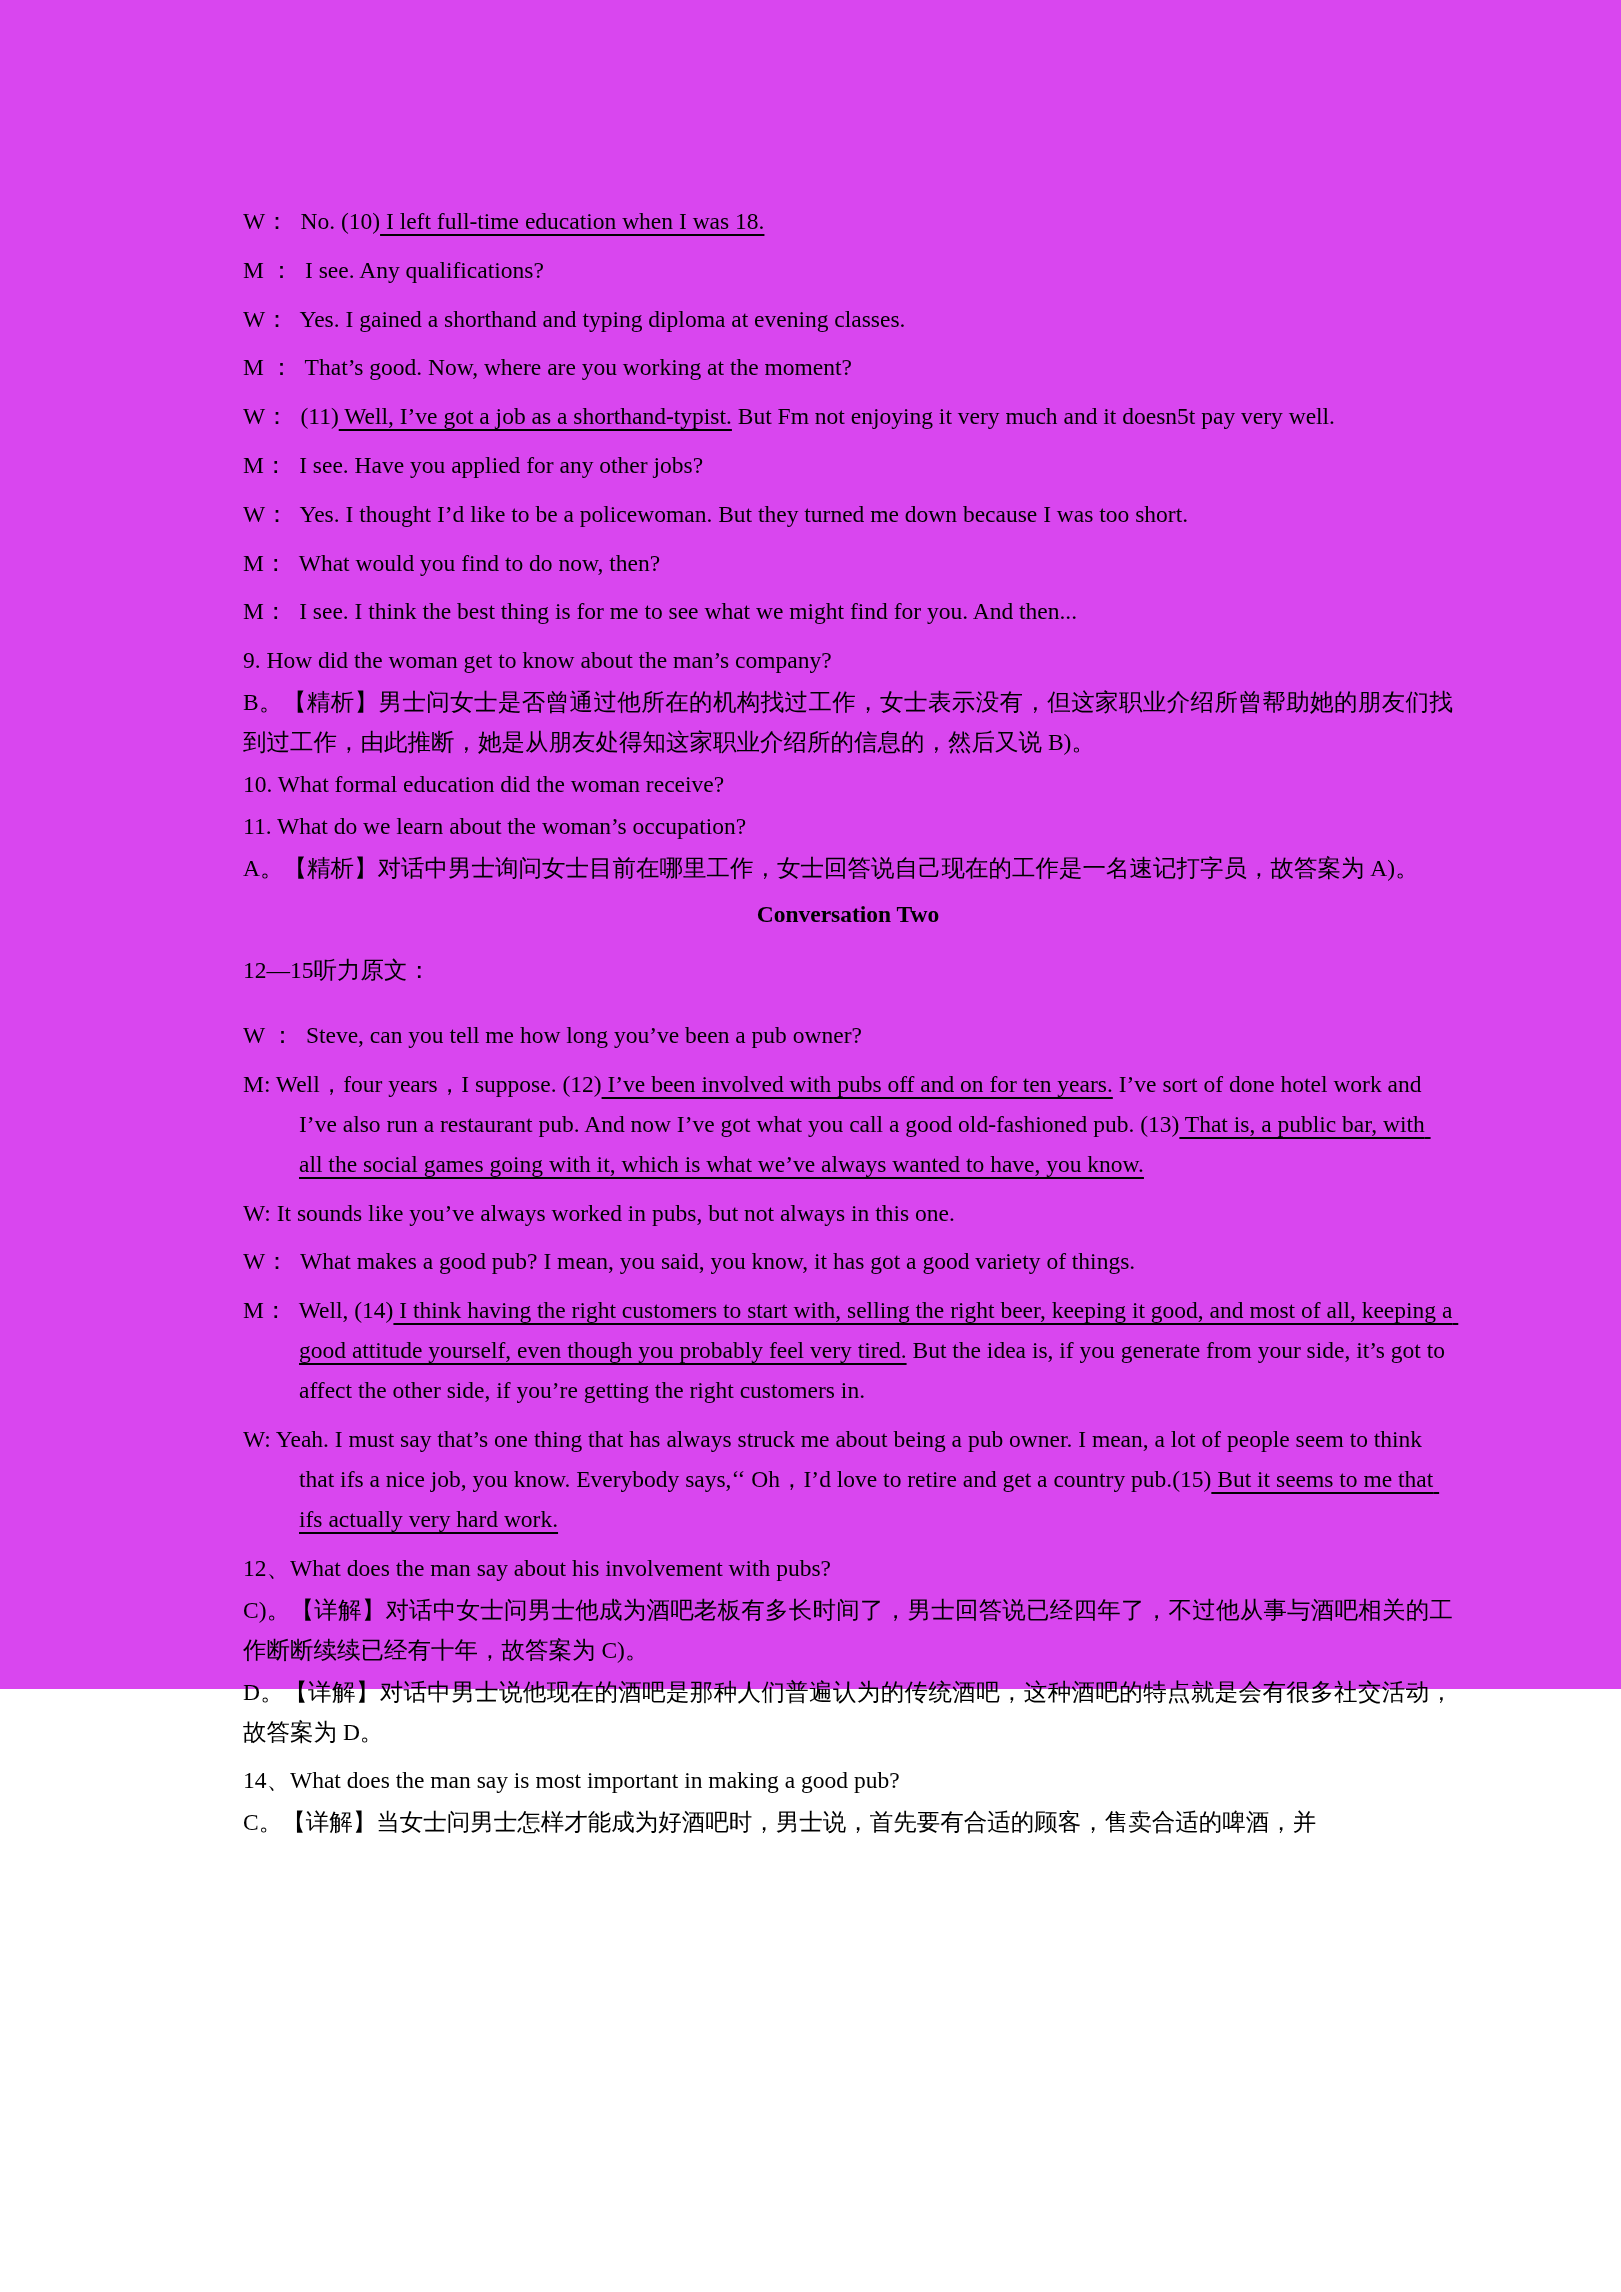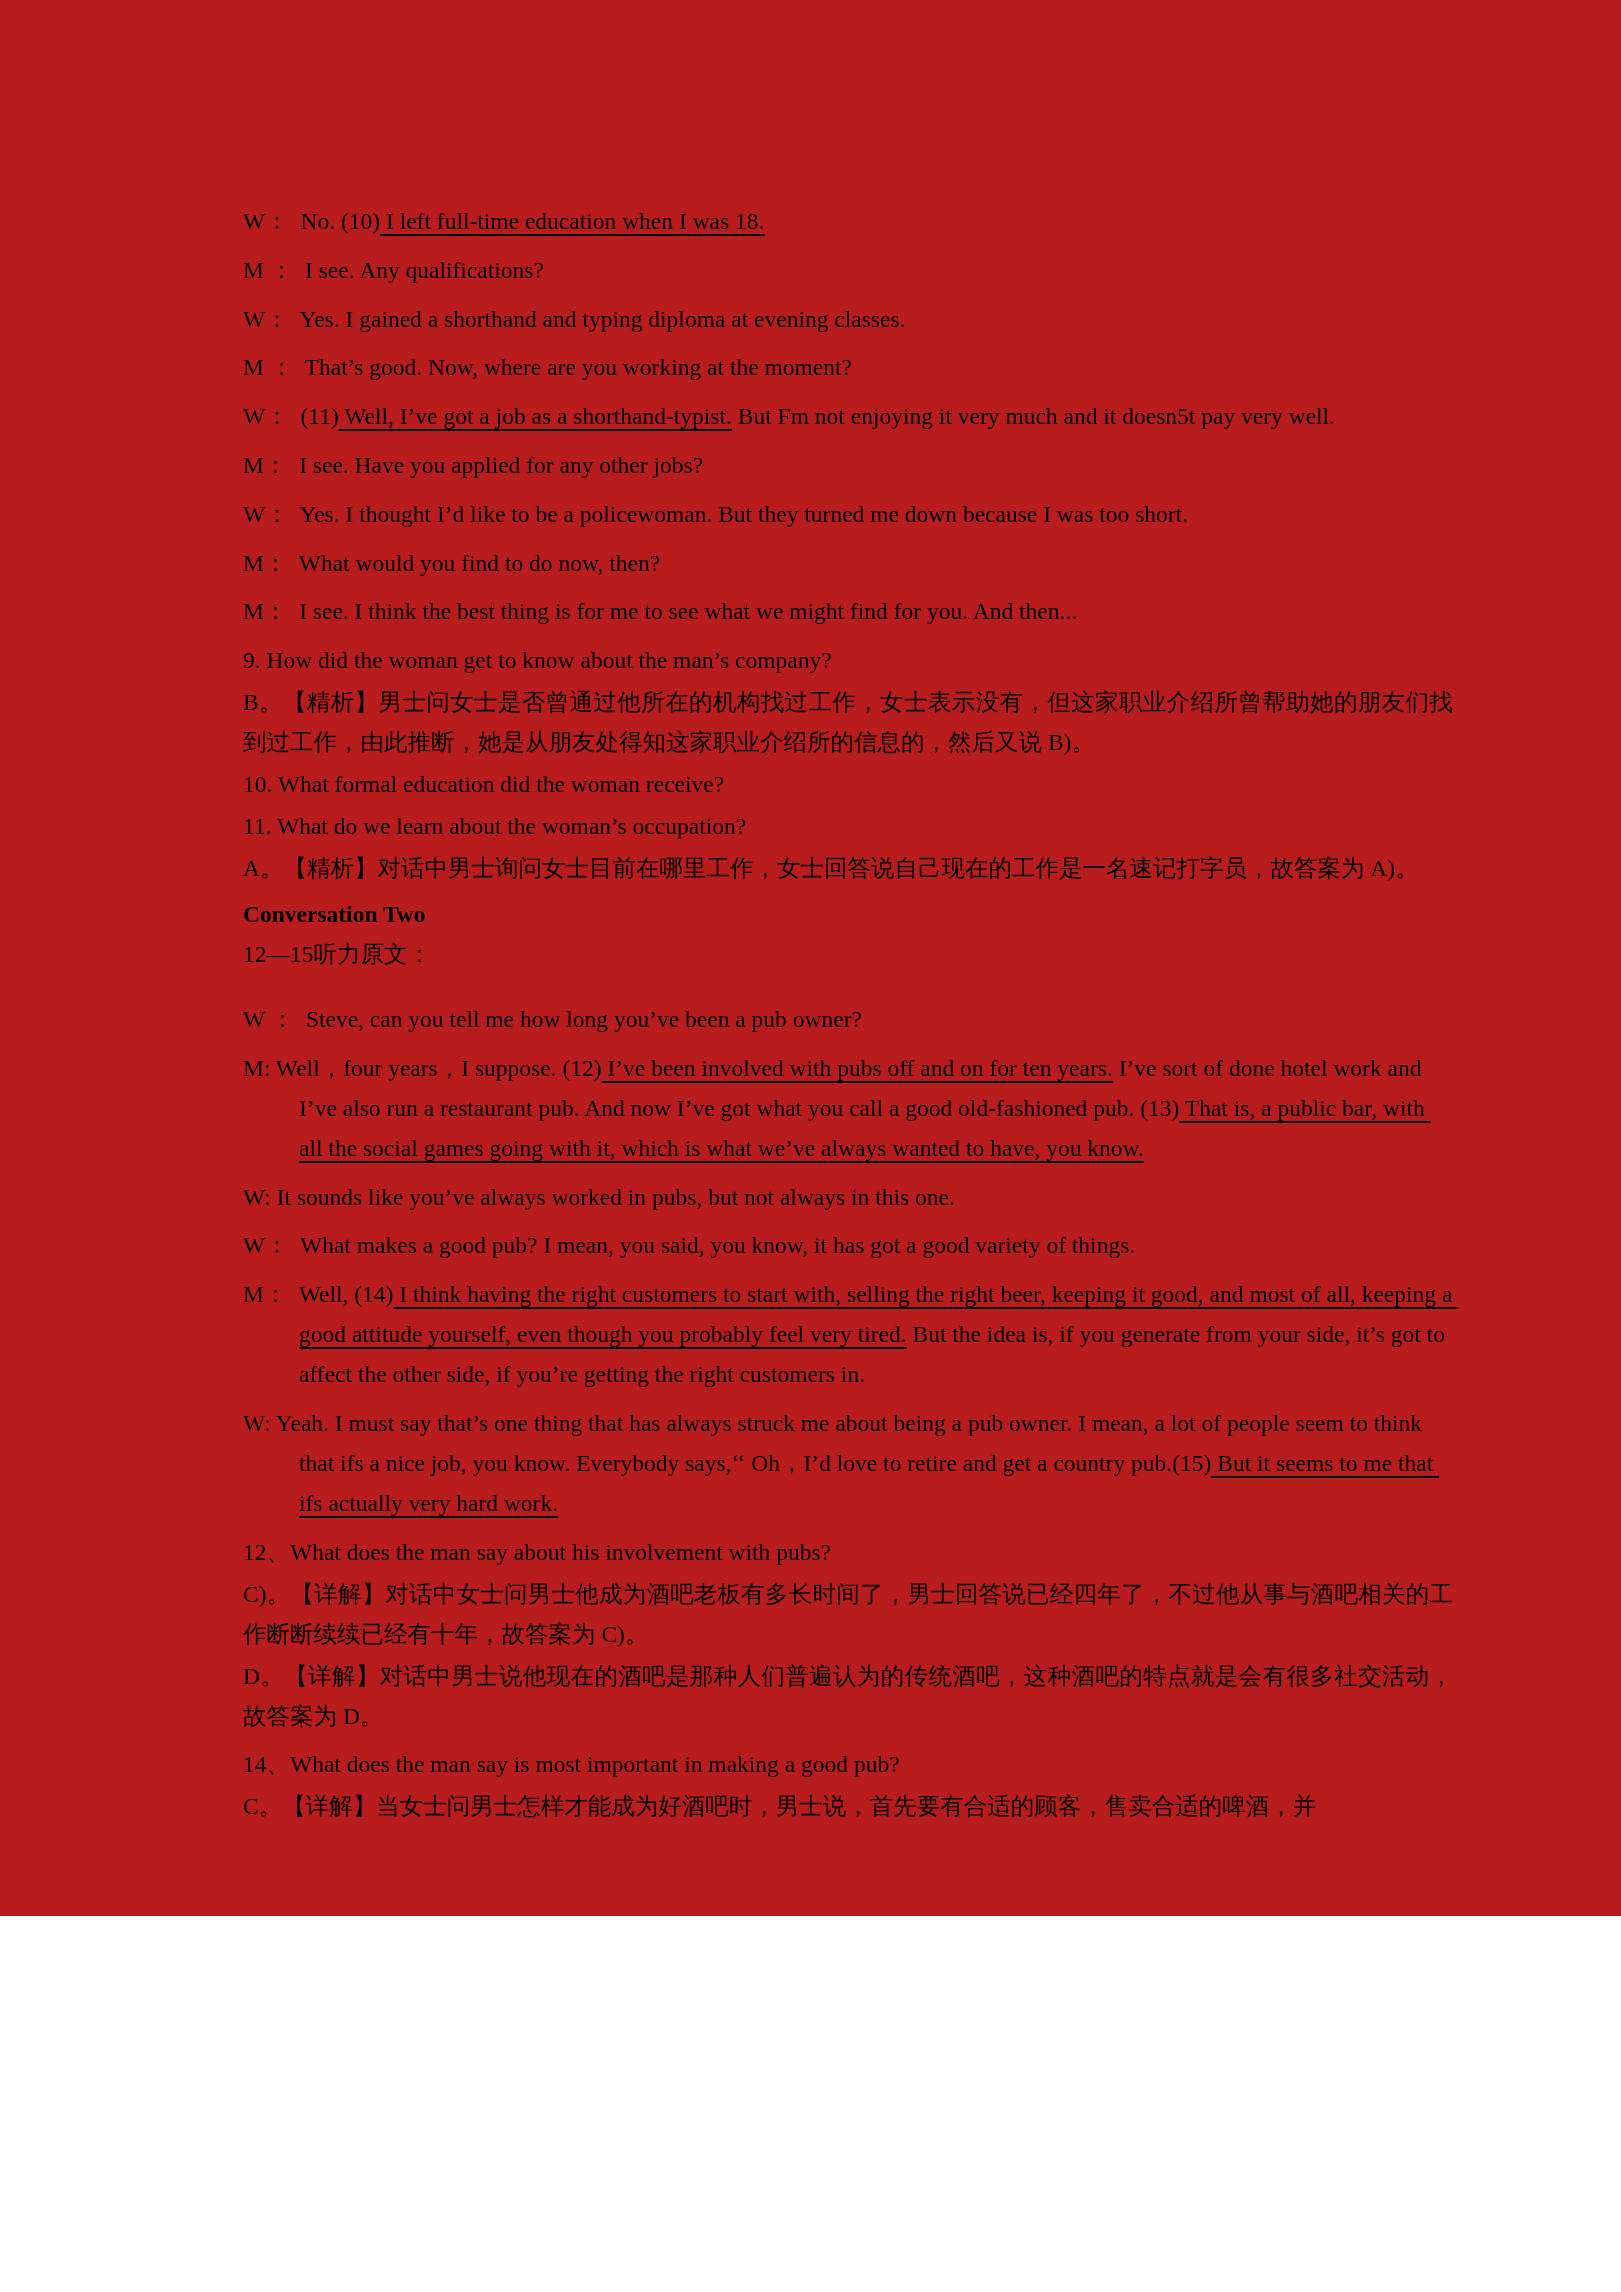--- a/index.html
+++ b/index.html
@@ -8,23 +8,23 @@
     background: #ffffff;
   }
   body {
     width: 1621px;
     height: 2293px;
     overflow: hidden;
   }
   .page {
     box-sizing: border-box;
     width: 1621px;
-    height: 1916px;
+    height: 1689px;
     padding: 201px 0 0 243px;
-    background: #b91c1c;
+    background: #d946ef;
   }
   .content {
     width: 1210px;
   }
   p {
     margin: 0 0 2px 0;
     font-family: "Liberation Serif", "DejaVu Serif", serif;
     font-size: 23.5px;
     line-height: 40px;
     color: #000000;
@@ -38,21 +38,22 @@
   p.question {
     margin-bottom: 2px;
   }
   p.analysis {
     text-align: justify;
     margin-bottom: 2px;
   }
   p.heading {
     font-weight: bold;
     margin-top: 5.9px;
-    margin-bottom: 0;
+    margin-bottom: 16px;
+    text-align: center;
   }
   p.label {
     margin-bottom: 25px;
   }
   p.mt {
     margin-top: 7.8px;
   }
   .u {
     text-decoration: underline;
     text-decoration-thickness: 2px;

